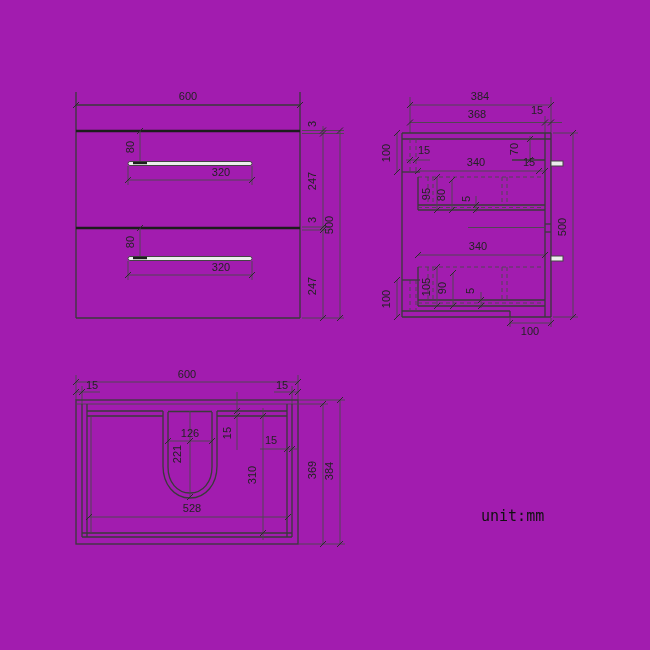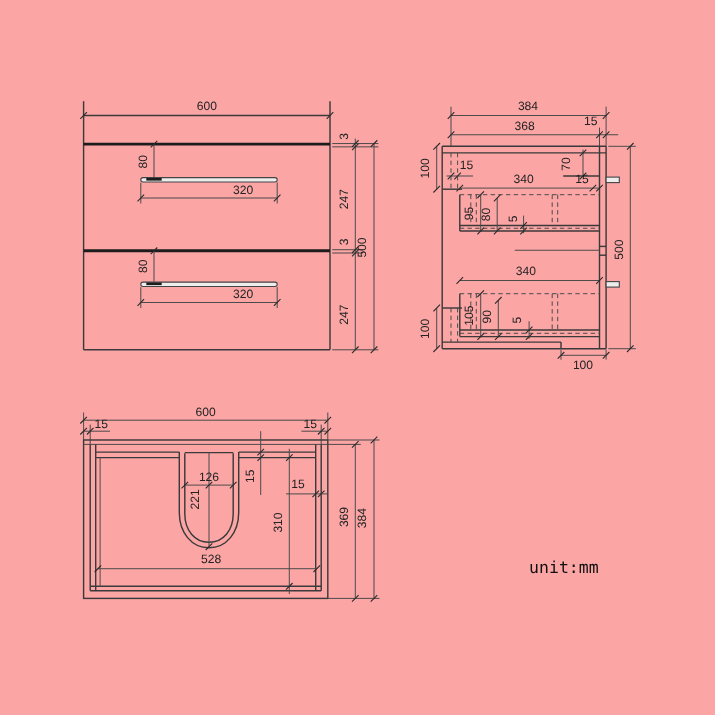--- a/index.html
+++ b/index.html
@@ -1,16 +1,16 @@
 <!DOCTYPE html>
 <html><head>
 <meta charset="utf-8">
 <style>
   html,body { margin:0; padding:0; background:#ffffff; }
-  .page { width:650px; height:650px; background:#fca5a5; position:relative; font-family:"Liberation Sans", sans-serif; }
+  .page { width:650px; height:650px; background:#a21caf; position:relative; font-family:"Liberation Sans", sans-serif; }
   svg { display:block; }
   .s  { stroke:#3a3a3a; stroke-width:1.3; fill:none; }
   .s2 { stroke:#1c1c1c; stroke-width:2.6; fill:none; }
   .d  { stroke:#4a4a4a; stroke-width:0.9; fill:none; }
   .dash { stroke:#4a4a4a; stroke-width:0.9; fill:none; stroke-dasharray:4 3; }
   .t  { stroke:#2b2b2b; stroke-width:1; fill:none; }
   .thick-tick { stroke:#1c1c1c; stroke-width:2.4; fill:none; }
   .lbl { font-family:"Liberation Sans", sans-serif; font-size:11px; fill:#232323; text-anchor:middle; }
   .unit { font-family:"DejaVu Sans Mono","Liberation Mono",monospace; font-size:15px; fill:#111111; }
   .handle { fill:#ededed; stroke:#444444; stroke-width:1; }

